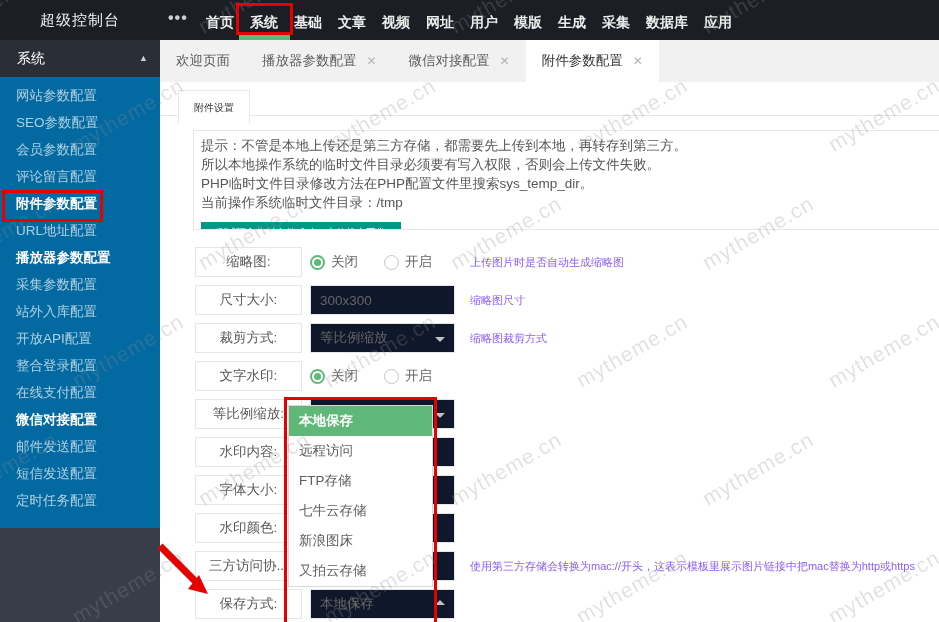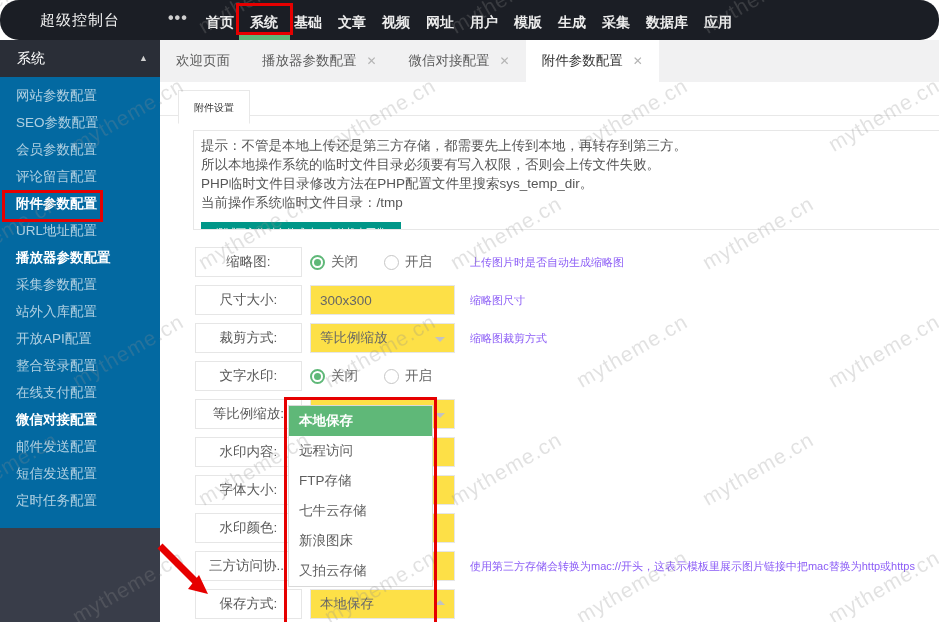--- a/index.html
+++ b/index.html
@@ -1,20 +1,20 @@
 <!DOCTYPE html>
 <html><head>
 <meta charset="utf-8">
 <style>
   * { margin:0; padding:0; box-sizing:border-box; }
   html,body { width:939px; height:622px; overflow:hidden; position:relative;
     font-family:"Liberation Sans","DejaVu Sans",sans-serif; background:#fff; }
 
   
-  .header { position:absolute; left:0; top:0; width:939px; height:40px; background:#1b1e25; z-index:5;border-radius:19px; }
+  .header { position:absolute; left:0; top:0; width:939px; height:40px; background:#1b1e25; z-index:5; }
   .app-title { position:absolute; left:40px; top:0; line-height:40px; color:#f2f2f2; font-size:15px; letter-spacing:1px; }
   .more-dots { position:absolute; left:168px; top:0; line-height:36px; color:#cfcfcf; font-size:16px; font-weight:bold; letter-spacing:1px; }
   .topnav { position:absolute; left:206px; top:0; height:44px; display:flex; gap:16px; align-items:center; }
   .topnav-item { color:#ededed; font-size:14px; font-weight:bold; line-height:40px; cursor:pointer; white-space:nowrap; }
   .nav-active-bar { position:absolute; left:239px; top:35px; width:51px; height:5px; z-index:6; }
 
   
   .sidebar { position:absolute; left:0; top:40px; width:160px; height:582px; background:#393D49; z-index:4; }
   .side-group { height:37px; line-height:37px; background:#2a2e37; color:#fff; font-size:14px; padding-left:17px; position:relative; cursor:pointer; }
   .side-group .caret { position:absolute; right:12px; top:0; font-size:9px; color:#cfcfcf; }
@@ -37,21 +37,21 @@
   .notice { margin:14px 0 0 33px; width:760px; height:100px; border:1px solid #e7e7e7; padding:5px 10px 0 7px; overflow:hidden; }
   .notice-line { font-size:13.5px; color:#565656; line-height:19px; white-space:nowrap; }
   .status-badge { display:inline-block; margin-top:10px; padding:0 15px; height:22px; line-height:22px; color:#fff; font-size:10px; }
 
   .form { margin:17px 0 0 35px; }
   .frow { display:flex; align-items:flex-start; height:30px; margin-bottom:8px; }
   .flabel { width:107px; height:30px; line-height:28px; border:1px solid #e6e6e6; text-align:center;
     font-size:13.5px; color:#595959; white-space:nowrap; overflow:hidden; background:#fff; }
   .fctrl { margin-left:8px; width:145px; height:30px; position:relative; }
   .tinput { width:145px; height:30px; border:1px solid #e6e6e6; padding:0 9px; font-size:13.5px; color:#666;
-    font-family:"Liberation Sans","DejaVu Sans",sans-serif; background:#fde047; line-height:28px; }
+    font-family:"Liberation Sans","DejaVu Sans",sans-serif; background:#0f172a; line-height:28px; }
   .tselect { position:relative; cursor:pointer; }
   .tri { position:absolute; right:9px; top:13px; width:0; height:0; border-left:5px solid transparent; border-right:5px solid transparent; }
   .tri.down { border-top:5px solid #c2c2c2; }
   .tri.up { top:10px; border-bottom:5px solid #c2c2c2; }
   .radios { display:flex; align-items:center; height:30px; gap:6px; }
   .radio-c { width:15px; height:15px; border-radius:50%; border:1px solid #c6c6c6; position:relative; background:#fff; cursor:pointer; flex:none; }
   .radio-c.checked { border:2px solid #5FB878; }
   .radio-c.checked::after { content:""; position:absolute; left:2px; top:2px; width:7px; height:7px; border-radius:50%; background:#5FB878; }
   .radio-lb { font-size:13.5px; color:#666; margin-right:20px; cursor:pointer; }
   .fhint { margin-left:15px; line-height:30px; font-size:11px; color:#8b5cf6; white-space:nowrap; }

